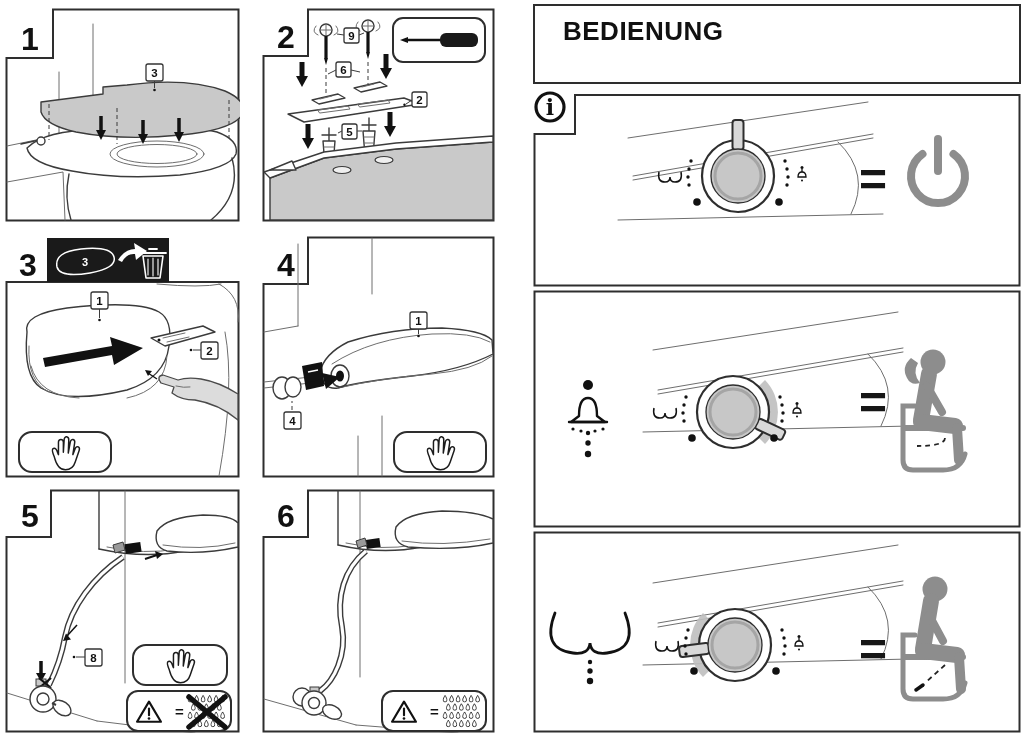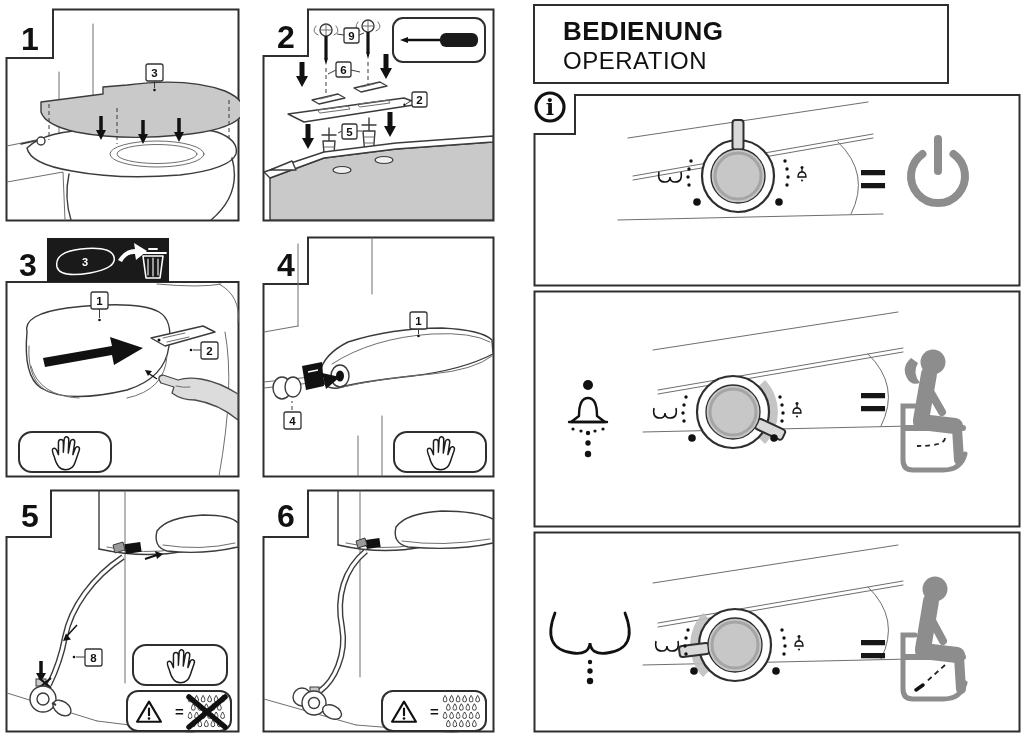--- a/index.html
+++ b/index.html
@@ -18,21 +18,21 @@
   .lbox{fill:#fff;stroke:#333;stroke-width:1.3;}
   .ltxt{font:700 11.5px "Liberation Sans",sans-serif;fill:#111;}
   .ldr{fill:none;stroke:#3b3b3b;stroke-width:1;}
   .stepnum{font:700 32px "Liberation Sans",sans-serif;fill:#111;}
   .eqtxt{font:700 48px "Liberation Sans",sans-serif;fill:#161616;}
   .badge{fill:#fff;stroke:#2e2e2e;stroke-width:2;}
   .sil{fill:#8d8d8d;stroke:none;}
   .silln{stroke:#8d8d8d;fill:none;stroke-linecap:round;}
   .dialdots{fill:#111;}
   .wht{stroke:#fff;fill:none;stroke-linecap:round;stroke-linejoin:round;}
-  .opheader{position:absolute;left:533px;top:4px;width:416px;height:80px;border:2px solid #2e2e2e;
+  .opheader{position:absolute;left:533px;top:4px;width:488px;height:80px;border:2px solid #2e2e2e;
             box-sizing:border-box;padding:10px 0 0 28px;}
   .opheader .t1{font-size:26px;font-weight:700;letter-spacing:.5px;margin:0;line-height:30px;}
   .opheader .t2{font-size:24px;font-weight:400;letter-spacing:.5px;margin:0;line-height:30px;}
 </style>
 </head>
 <body>
 
 <div class="page">
 
 <svg width="0" height="0" style="position:absolute" aria-hidden="true">
@@ -420,21 +420,20 @@
     <rect class="badge" x="120" y="202" width="104" height="40" rx="11"></rect>
     <use href="#sym-warn" x="128" y="210" width="28" height="25"></use>
     <text x="168" y="228" font-size="15" font-weight="700" fill="#111">=</text>
     <use href="#sym-dropgrid" x="180" y="206" width="40" height="33"></use>
   </g>
 </svg>
 </section>
 
 <header class="opheader">
   <p class="t1">BEDIENUNG</p>
-  <p class="t2">OPERATION</p>
 </header>
 
 <svg style="position:absolute;left:533px;top:90px;" width="36" height="36" viewBox="0 0 36 36">
   <circle cx="17" cy="17" r="14" fill="#fff" stroke="#111" stroke-width="3.2"></circle>
   <text x="17" y="25" text-anchor="middle" font-family="DejaVu Serif, serif" font-weight="700" font-size="22" fill="#111">i</text>
 </svg>
 
 <section class="oprow" style="left:533px;top:94px;width:488px;height:193px;">
 <svg width="488" height="193" viewBox="0 0 488 193">
   <path class="pnl-border" d="M42,1 H486.5 V191.5 H1.5 V40 H42 Z"></path>

